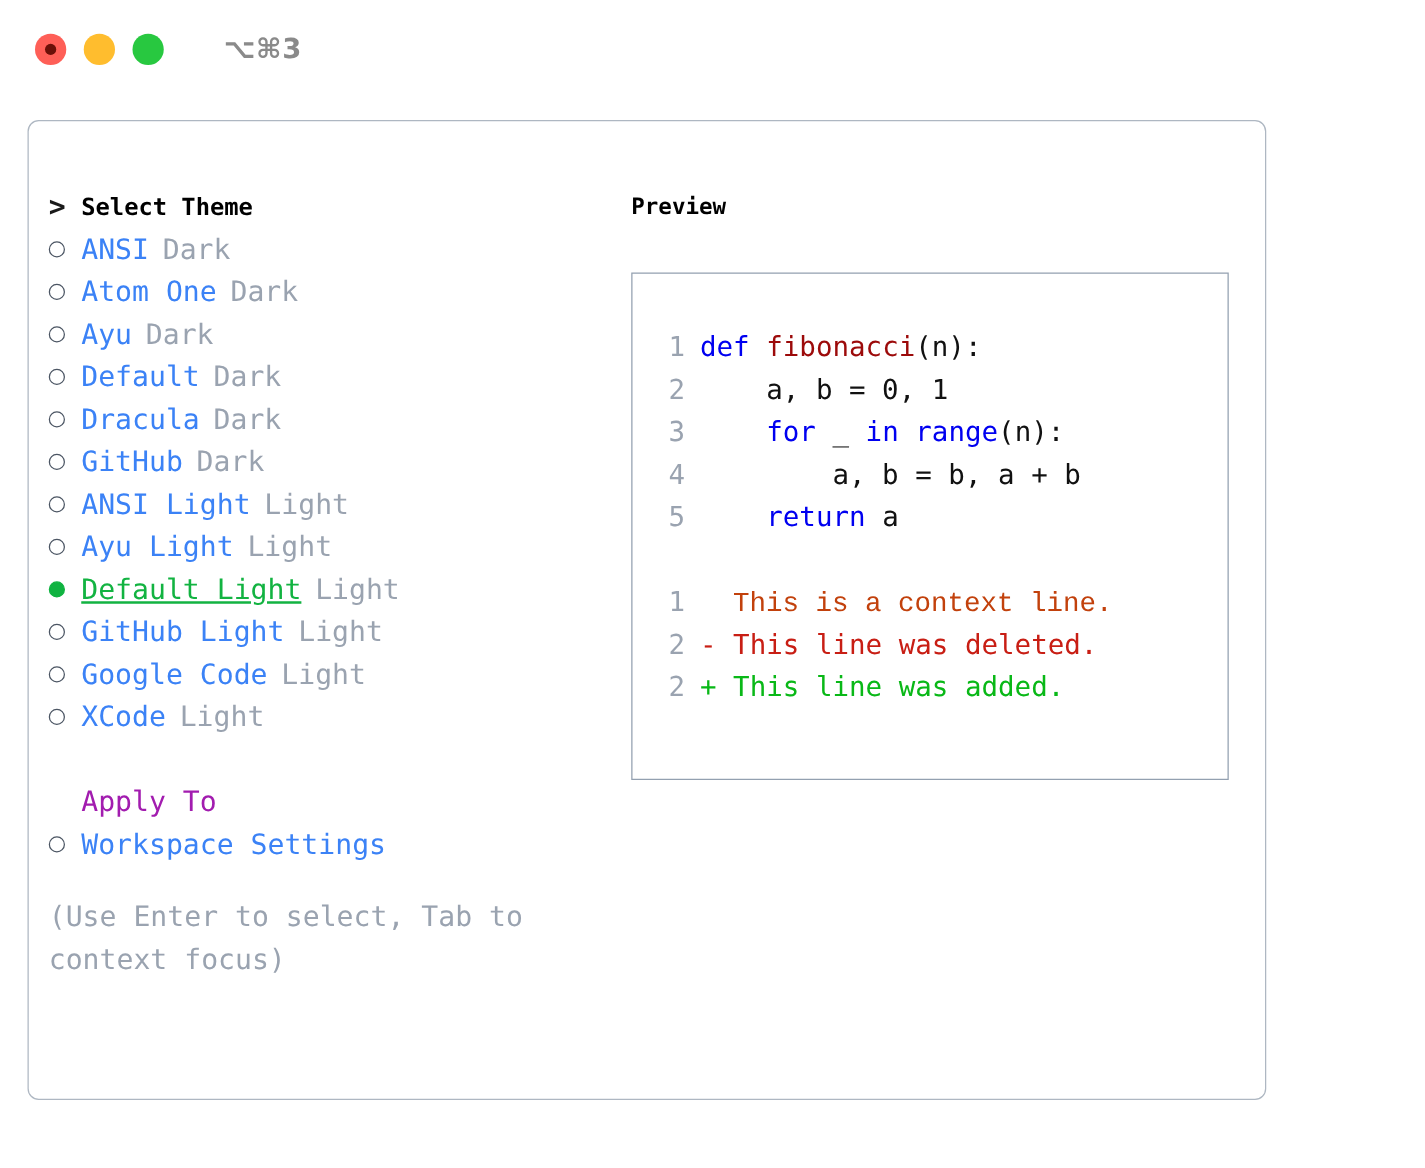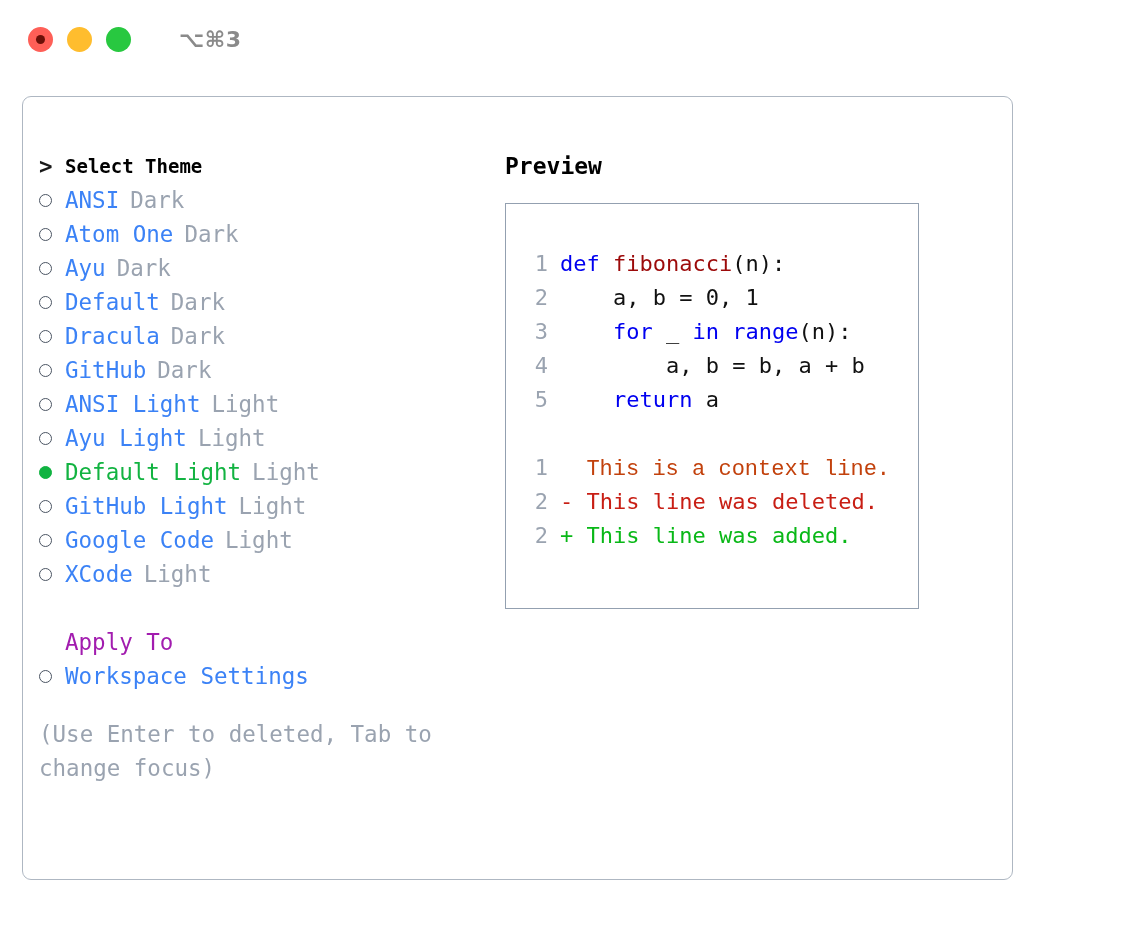--- a/index.html
+++ b/index.html
@@ -142,21 +142,21 @@
     vertical-align: middle;
     position: relative;
     top: -1px;
   }
   .bullet-off { border: 1.7px solid #4b5563; background: transparent; }
   .bullet-on  { background: #10b341; border: 1.7px solid #10b341; }
 
   .row-title { font-weight: 700; font-size: 19px; color: #000; }
 
   .label { color: #3b82f6; }
-  .label.sel { color: #12b341; }
+  .label.sel { color: #12b341; text-decoration: underline; }
 
   .tag {
     color: #9aa3b0;
     margin-left: 11px;
     text-align: right;
   }
 
   .row.spacer { height: 34px; }
 
   .apply-head {
@@ -168,31 +168,31 @@
   .hint {
     margin-top: 24px;
     font-size: 22.5px;
     line-height: 34px;
     color: #9aa3b0;
     width: 420px;
   }
 
   
   .preview-head {
-    font-size: 23px;
+    font-size: 18px;
     font-weight: 700;
     color: #000;
     height: 34px;
     line-height: 34px;
     margin-bottom: 0;
   }
 
   .preview-box {
-    margin-top: 20px;
-    width: 414px;
+    margin-top: 35px;
+    width: 478px;
     height: 406px;
     border: 1.6px solid #93a0b0;
     background: #ffffff;
     padding: 43px 0 0 18px;
   }
 
   .code-line {
     height: 34px;
     line-height: 34px;
     font-size: 22px;
@@ -327,21 +327,21 @@
               <span class="apply-head">Apply To</span>
             </div>
 
 
             <div class="row">
               <span class="marker"><span class="bullet-off"></span></span>
               <span class="label">Workspace Settings</span>
             </div>
           </div>
 
-          <div class="hint">(Use Enter to deleted, Tab to change focus)</div>
+          <div class="hint">(Use Enter to select, Tab to context focus)</div>
 
         </div>
 
         <div class="col-right">
 
           <div class="preview-head">Preview</div>
 
           <div class="preview-box">
 
             <div>

